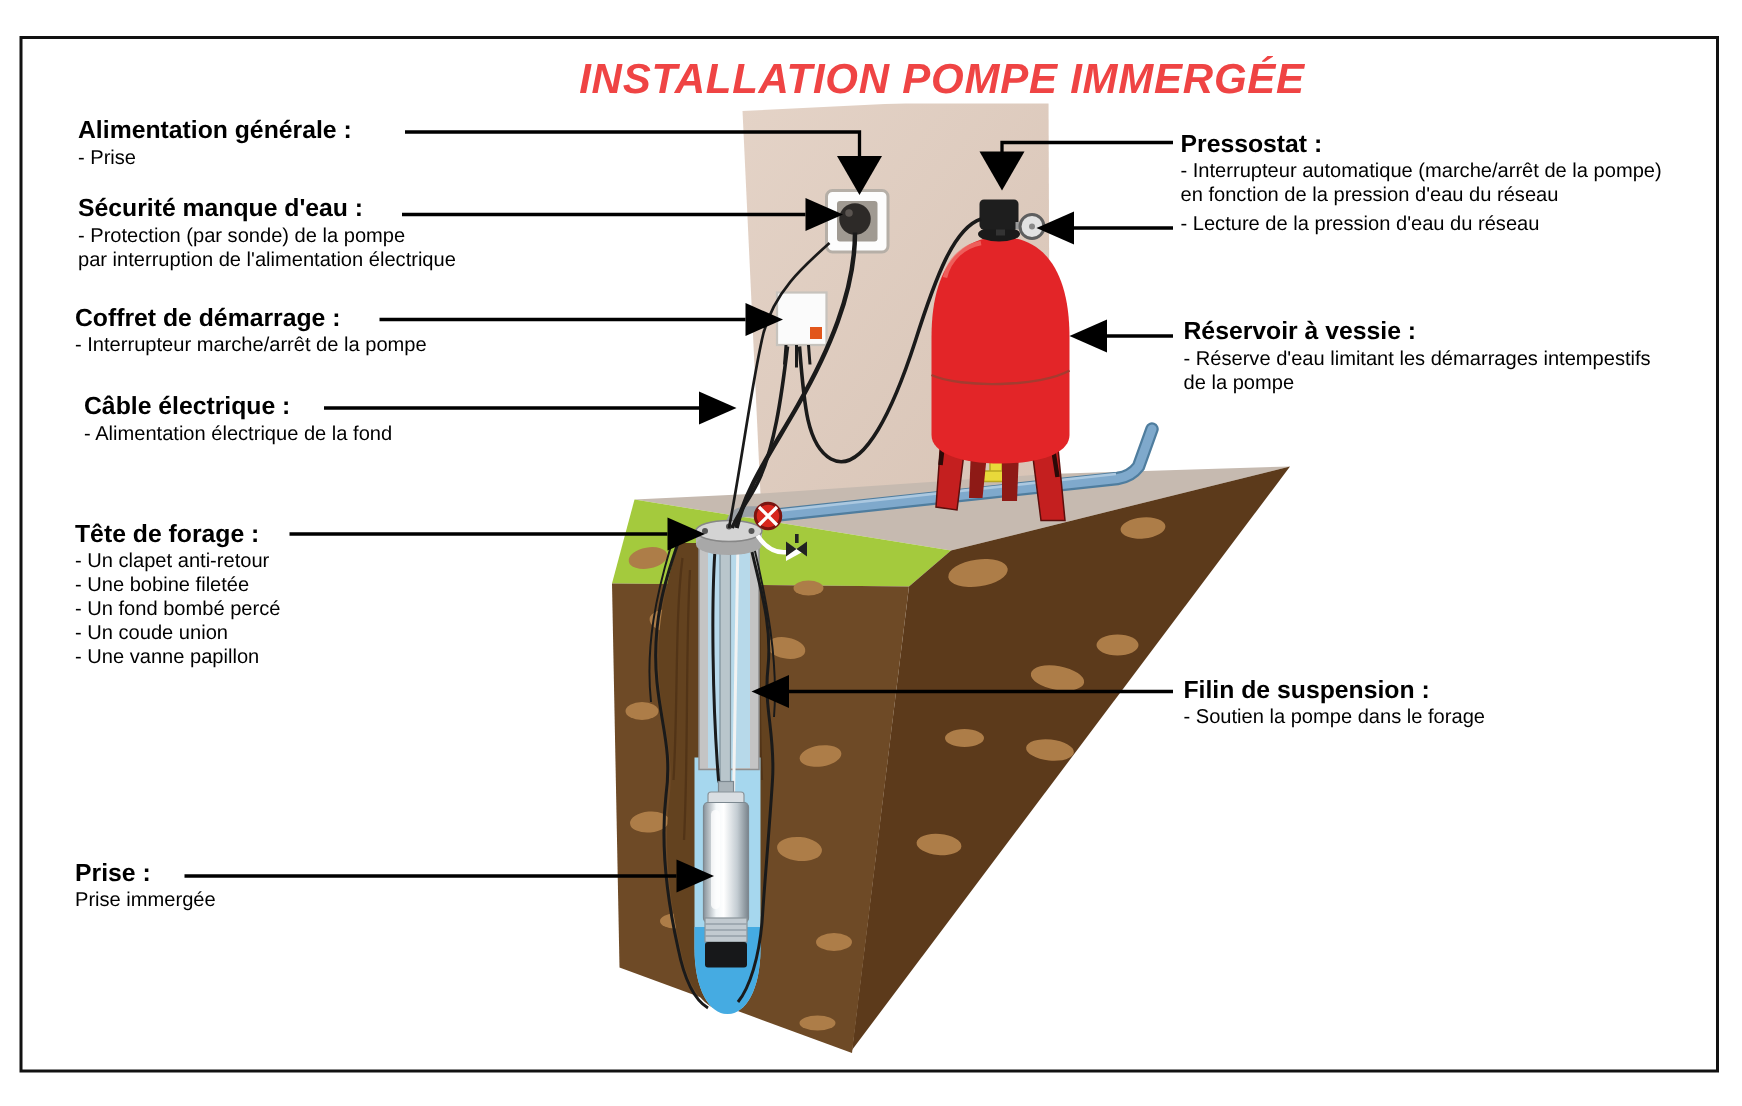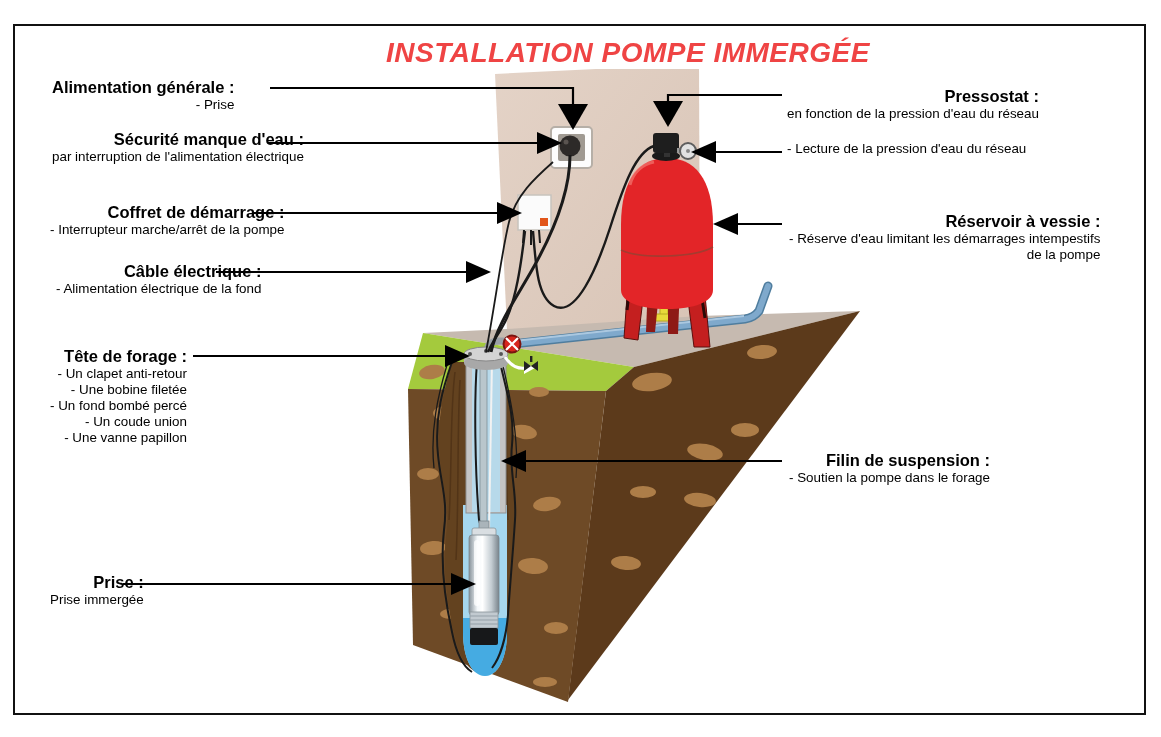--- a/index.html
+++ b/index.html
@@ -3,21 +3,21 @@
 <meta charset="utf-8">
 <style>
   html,body{margin:0;padding:0;background:#fff;}
   #stage{position:relative;width:1161px;height:737px;background:#fff;overflow:hidden;
          font-family:"Liberation Sans", sans-serif;color:#000;}
   #frame{position:absolute;left:13px;top:24px;width:1133px;height:691px;
          border:2px solid #111;box-sizing:border-box;}
   #title{position:absolute;left:320px;top:17px;width:600px;text-align:center;
          font-size:28px;font-weight:bold;font-style:italic;color:#ef4444;
          letter-spacing:.5px;background:#fff;padding:0 8px;z-index:5;white-space:nowrap;margin-top:20px;}
-  .label-block{position:absolute;z-index:6;text-align:right;}
+  .label-block{position:absolute;z-index:6;}
   .lh{font-size:16.5px;font-weight:bold;line-height:20px;white-space:nowrap;}
   .ls{font-size:13.4px;line-height:16px;white-space:nowrap;}
   svg{position:absolute;left:0;top:0;z-index:3;}
 </style>
 </head>
 <body>
 
 <div id="stage">
   <div id="frame"></div>
 
@@ -199,20 +199,21 @@
   </svg>
 
   <div id="title">INSTALLATION POMPE IMMERGÉE</div>
 
   <div class="label-block" style="left:52px;top:77px">
     <div class="lh">Alimentation générale :</div>
     <div class="ls">- Prise</div>
   </div>
   <div class="label-block" style="left:52px;top:129px">
     <div class="lh">Sécurité manque d'eau :</div>
+    <div class="ls">- Protection (par sonde) de la pompe</div>
     <div class="ls">par interruption de l'alimentation électrique</div>
   </div>
   <div class="label-block" style="left:50px;top:202px">
     <div class="lh">Coffret de démarrage :</div>
     <div class="ls">- Interrupteur marche/arrêt de la pompe</div>
   </div>
   <div class="label-block" style="left:56px;top:261px">
     <div class="lh">Câble électrique :</div>
     <div class="ls">- Alimentation électrique de la fond</div>
   </div>
@@ -224,20 +225,21 @@
     <div class="ls">- Un coude union</div>
     <div class="ls">- Une vanne papillon</div>
   </div>
   <div class="label-block" style="left:50px;top:572px">
     <div class="lh">Prise :</div>
     <div class="ls">Prise immergée</div>
   </div>
 
   <div class="label-block" style="left:787px;top:86px">
     <div class="lh">Pressostat :</div>
+    <div class="ls">- Interrupteur automatique (marche/arrêt de la pompe)</div>
     <div class="ls">en fonction de la pression d'eau du réseau</div>
   </div>
   <div class="label-block" style="left:787px;top:141px">
     <div class="ls">- Lecture de la pression d'eau du réseau</div>
   </div>
   <div class="label-block" style="left:789px;top:211px">
     <div class="lh">Réservoir à vessie :</div>
     <div class="ls">- Réserve d'eau limitant les démarrages intempestifs</div>
     <div class="ls">de la pompe</div>
   </div>

